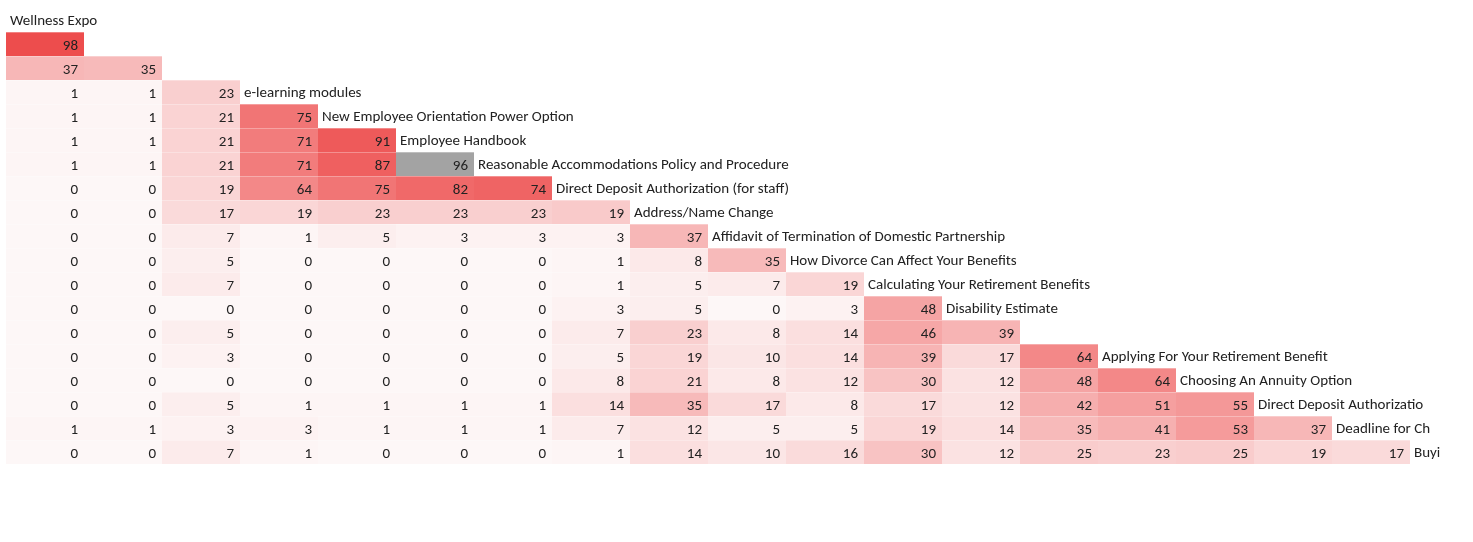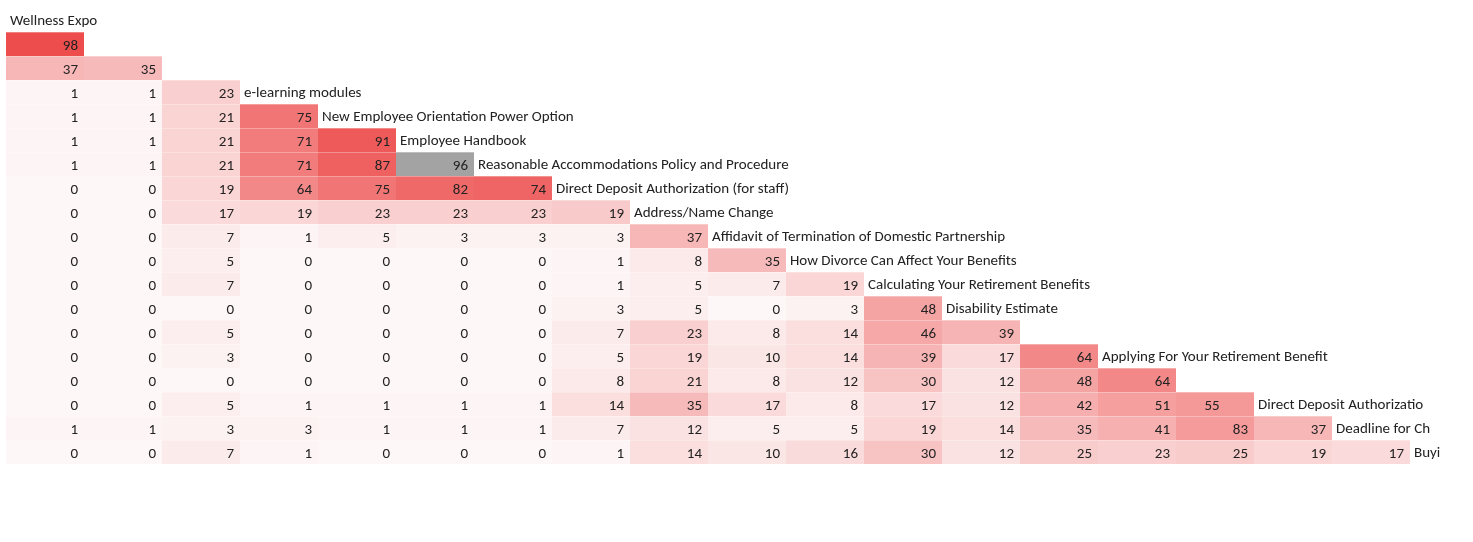--- a/index.html
+++ b/index.html
@@ -208,57 +208,58 @@
         <div class="cell" style="background: rgb(253, 247, 247);">0</div>
         <div class="cell" style="background: rgb(253, 247, 247);">0</div>
         <div class="cell" style="background: rgb(252, 233, 233);">8</div>
         <div class="cell" style="background: rgb(250, 211, 211);">21</div>
         <div class="cell" style="background: rgb(252, 233, 233);">8</div>
         <div class="cell" style="background: rgb(251, 226, 226);">12</div>
         <div class="cell" style="background: rgb(248, 195, 195);">30</div>
         <div class="cell" style="background: rgb(251, 226, 226);">12</div>
         <div class="cell" style="background: rgb(245, 164, 164);">48</div>
         <div class="cell" style="background: rgb(243, 136, 136);">64</div>
+        <div class="label">Choosing An Annuity Option</div>
       </div>
       <div class="row">
         <div class="cell" style="background: rgb(253, 247, 247);">0</div>
         <div class="cell" style="background: rgb(253, 247, 247);">0</div>
         <div class="cell" style="background: rgb(252, 238, 238);">5</div>
         <div class="cell" style="background: rgb(253, 245, 245);">1</div>
         <div class="cell" style="background: rgb(253, 245, 245);">1</div>
         <div class="cell" style="background: rgb(253, 245, 245);">1</div>
         <div class="cell" style="background: rgb(253, 245, 245);">1</div>
         <div class="cell" style="background: rgb(251, 223, 223);">14</div>
         <div class="cell" style="background: rgb(247, 186, 186);">35</div>
         <div class="cell" style="background: rgb(250, 218, 218);">17</div>
         <div class="cell" style="background: rgb(252, 233, 233);">8</div>
         <div class="cell" style="background: rgb(250, 218, 218);">17</div>
         <div class="cell" style="background: rgb(251, 226, 226);">12</div>
         <div class="cell" style="background: rgb(246, 174, 174);">42</div>
         <div class="cell" style="background: rgb(245, 159, 159);">51</div>
-        <div class="cell" style="background: rgb(244, 152, 152); text-align: center;">55</div>
+        <div class="cell" style="background: rgb(244, 152, 152);">55</div>
         <div class="label">Direct Deposit Authorizatio</div>
       </div>
       <div class="row">
         <div class="cell" style="background: rgb(253, 245, 245);">1</div>
         <div class="cell" style="background: rgb(253, 245, 245);">1</div>
         <div class="cell" style="background: rgb(253, 242, 242);">3</div>
         <div class="cell" style="background: rgb(253, 242, 242);">3</div>
         <div class="cell" style="background: rgb(253, 245, 245);">1</div>
         <div class="cell" style="background: rgb(253, 245, 245);">1</div>
         <div class="cell" style="background: rgb(253, 245, 245);">1</div>
         <div class="cell" style="background: rgb(252, 235, 235);">7</div>
         <div class="cell" style="background: rgb(251, 226, 226);">12</div>
         <div class="cell" style="background: rgb(252, 238, 238);">5</div>
         <div class="cell" style="background: rgb(252, 238, 238);">5</div>
         <div class="cell" style="background: rgb(250, 214, 214);">19</div>
         <div class="cell" style="background: rgb(251, 223, 223);">14</div>
         <div class="cell" style="background: rgb(247, 186, 186);">35</div>
         <div class="cell" style="background: rgb(246, 176, 176);">41</div>
-        <div class="cell" style="background: rgb(245, 155, 155);">83</div>
+        <div class="cell" style="background: rgb(245, 155, 155);">53</div>
         <div class="cell" style="background: rgb(247, 183, 183);">37</div>
         <div class="label">Deadline for Ch</div>
       </div>
       <div class="row">
         <div class="cell" style="background: rgb(253, 247, 247);">0</div>
         <div class="cell" style="background: rgb(253, 247, 247);">0</div>
         <div class="cell" style="background: rgb(252, 235, 235);">7</div>
         <div class="cell" style="background: rgb(253, 245, 245);">1</div>
         <div class="cell" style="background: rgb(253, 247, 247);">0</div>
         <div class="cell" style="background: rgb(253, 247, 247);">0</div>

